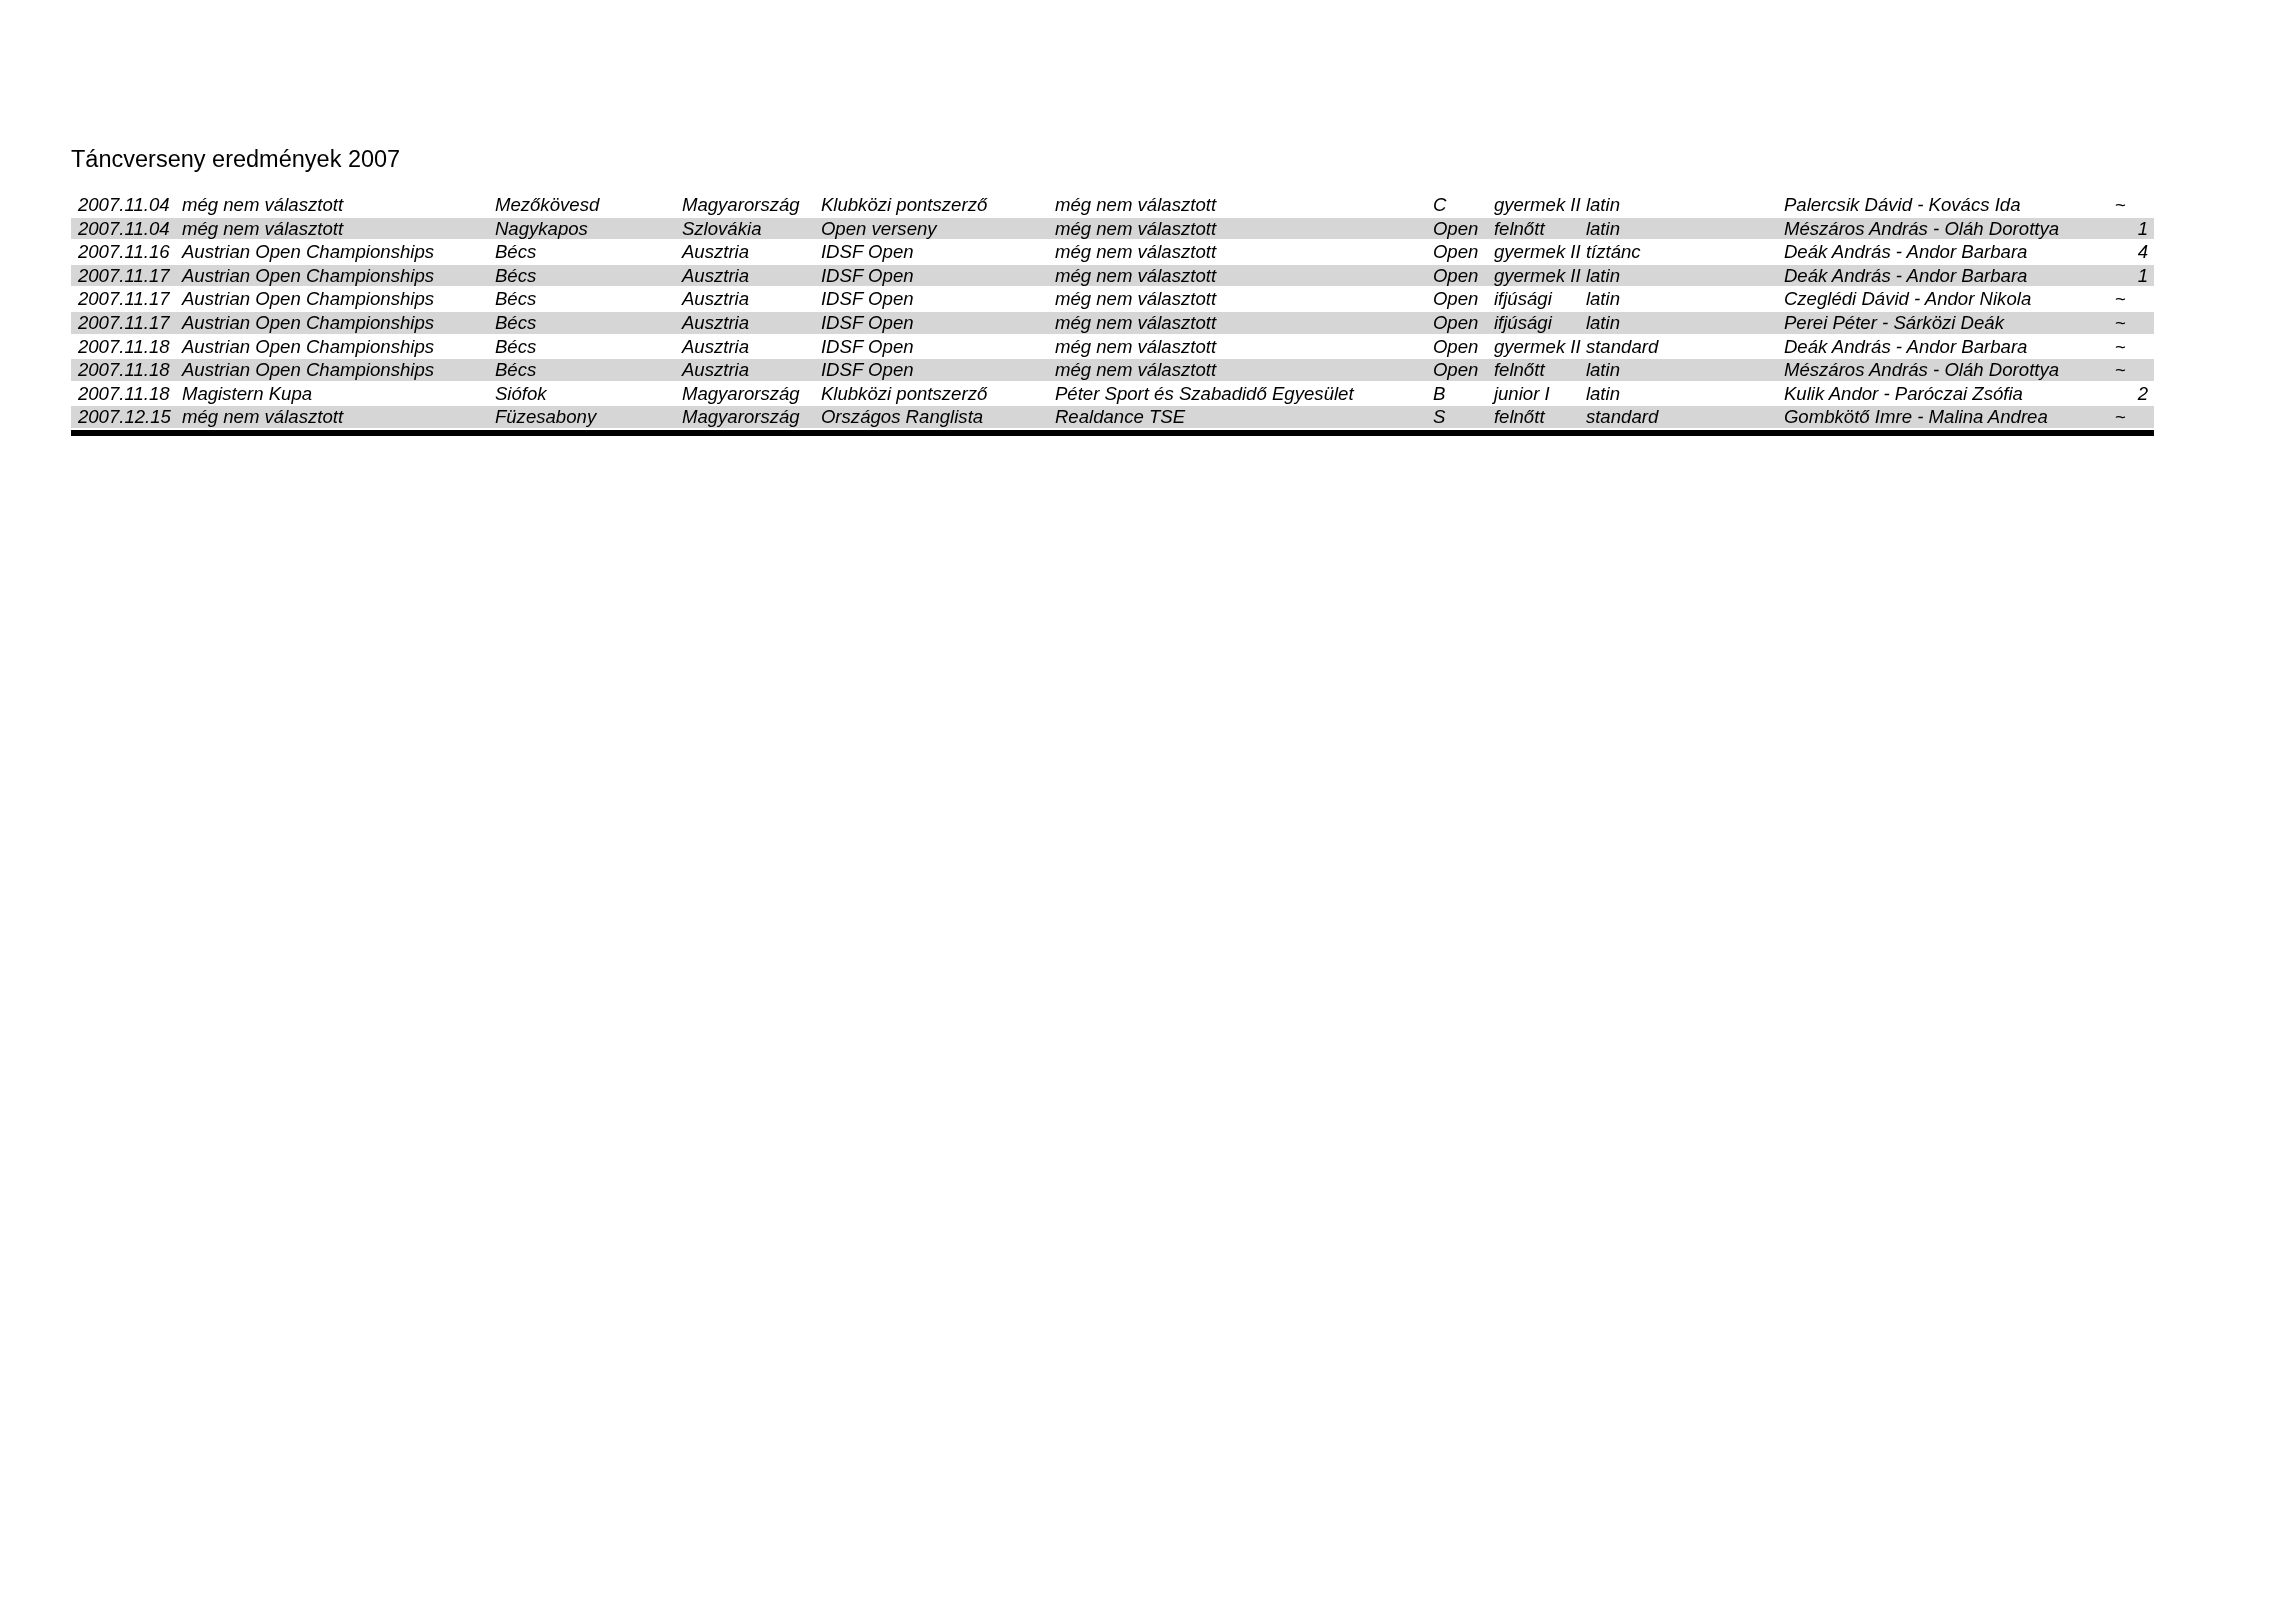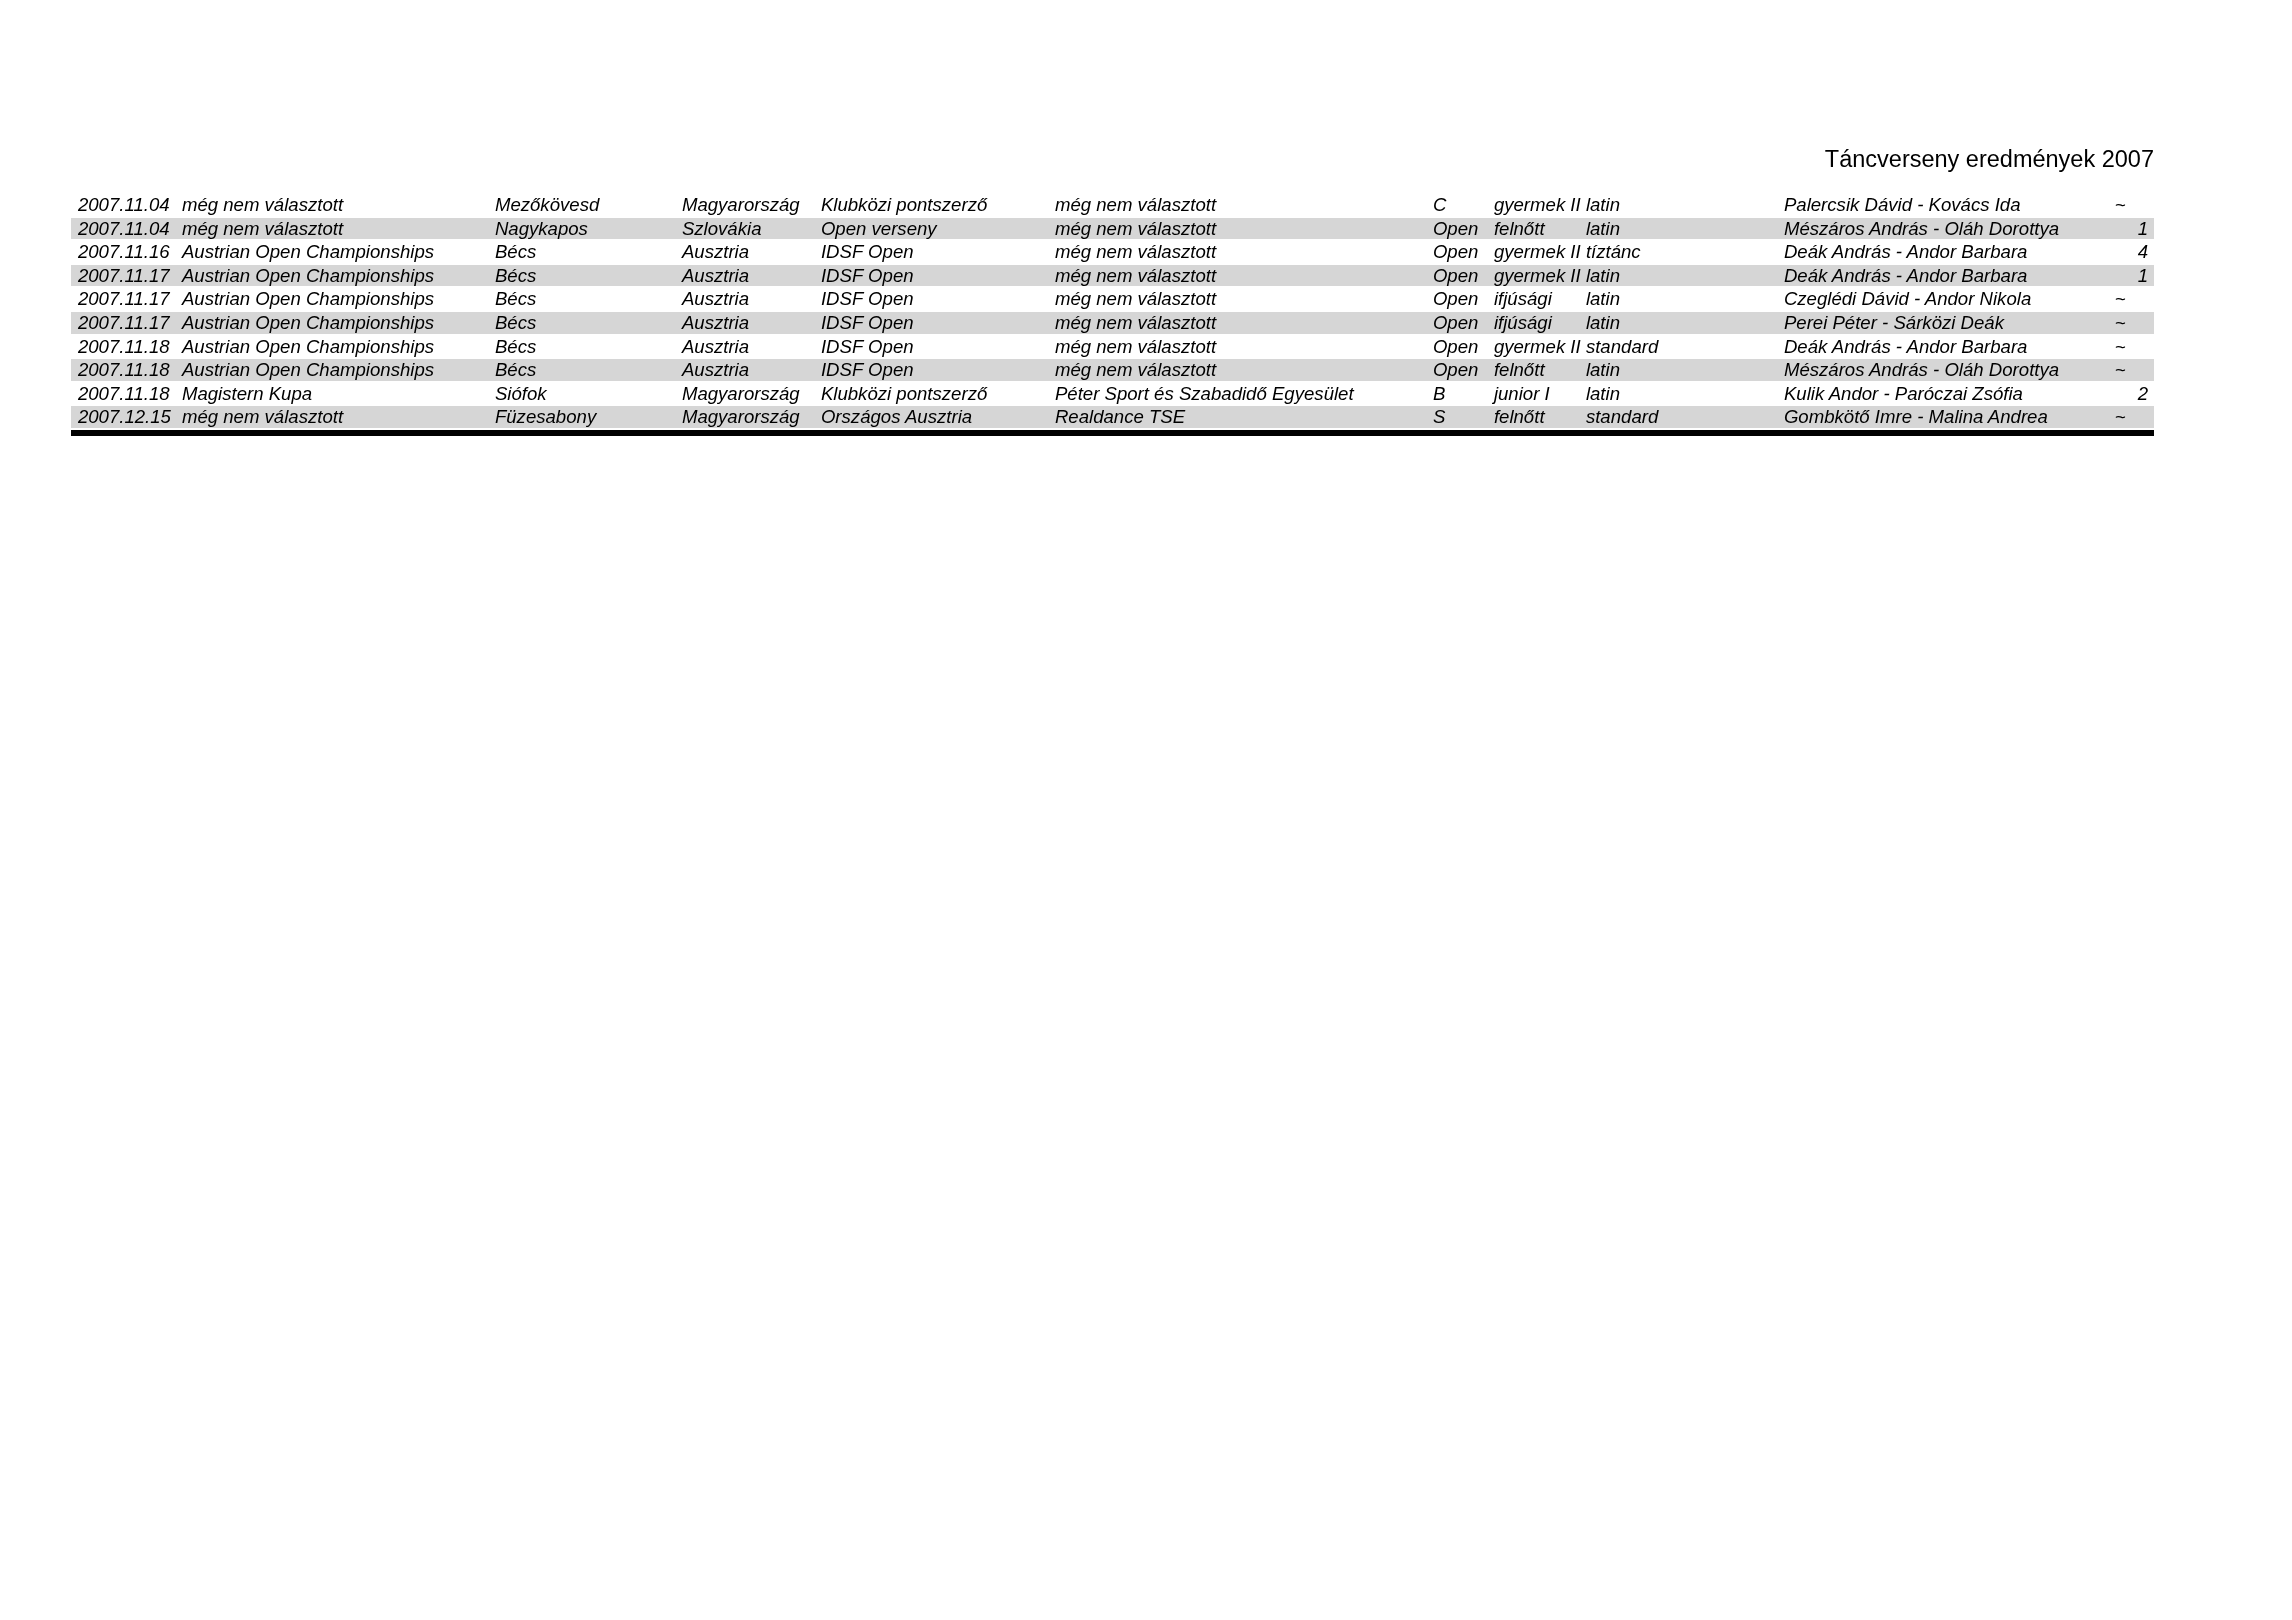--- a/index.html
+++ b/index.html
@@ -7,21 +7,21 @@
     width: 2293px; height: 1620px;
     background: #ffffff;
     font-family: "Liberation Sans", sans-serif;
     color: #000000;
     position: relative;
     overflow: hidden;
   }
   .title {
     position: absolute;
     top: 146px; left: 71px; width: 2083px;
-    text-align: right;
+    text-align: left;
     font-size: 23.5px;
     line-height: 27.4px;
     white-space: nowrap;
   }
   .results-table {
     position: absolute;
     top: 194px; left: 71px; width: 2083px;
   }
   .row {
     display: grid;
@@ -167,21 +167,21 @@
     <div class="cell">junior I</div>
     <div class="cell">latin</div>
     <div class="cell">Kulik Andor - Paróczai Zsófia</div>
     <div class="cell result num">2</div>
   </div>
       <div class="row alt">
     <div class="cell">2007.12.15</div>
     <div class="cell">még nem választott</div>
     <div class="cell">Füzesabony</div>
     <div class="cell">Magyarország</div>
-    <div class="cell">Országos Ausztria</div>
+    <div class="cell">Országos Ranglista</div>
     <div class="cell">Realdance TSE</div>
     <div class="cell">S</div>
     <div class="cell">felnőtt</div>
     <div class="cell">standard</div>
     <div class="cell">Gombkötő Imre - Malina Andrea</div>
     <div class="cell result tilde">~</div>
   </div>
     </div>
   <div class="bottom-rule"></div>
 </div>

